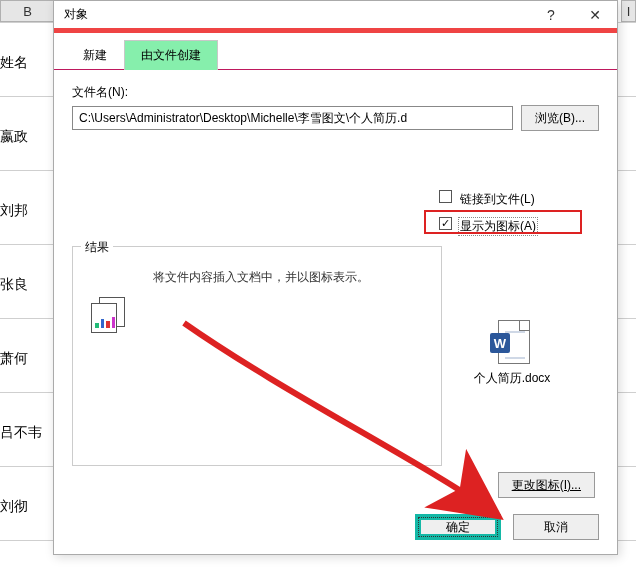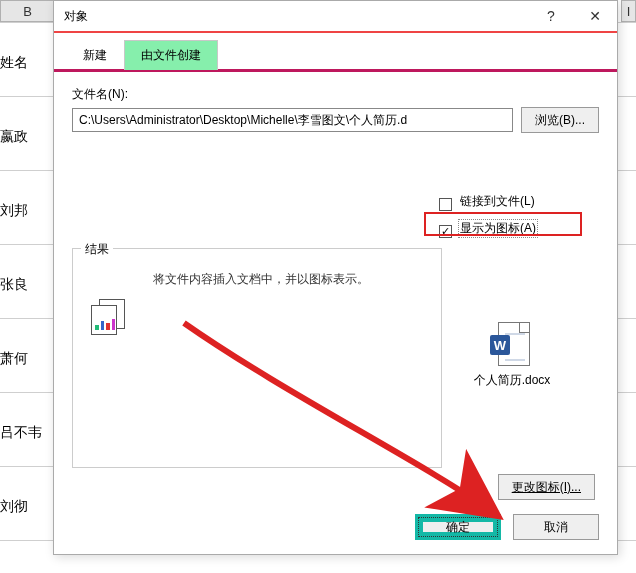--- a/index.html
+++ b/index.html
@@ -55,34 +55,34 @@
     height: 555px;
     background: #fff;
     border: 1px solid #aaa;
     box-shadow: 2px 2px 10px rgba(0,0,0,0.15);
   }
   .titlebar {
     height: 32px;
     display: flex;
     align-items: center;
     padding: 0 0 0 10px;
-    border-bottom: 2px solid #ef4444;
+    border-bottom: 5px solid #ef4444;
   }
   .titlebar .title { flex: 1; font-size: 12px; }
   .titlebar .winbtn {
     width: 44px; height: 30px;
     display: flex; align-items: center; justify-content: center;
     font-size: 14px; color: #333;
   }
   .titlebar .winbtn span { pointer-events: none; }
 
   .tabs {
     display: flex;
     padding: 6px 12px 0 12px;
-    border-bottom: 3px solid #be185d;
+    border-bottom: 1px solid #be185d;
     align-items: flex-end;
   }
   .tab {
     padding: 6px 16px;
     font-size: 12px;
     border: 1px solid transparent;
     border-bottom: none;
     position: relative;
     top: 1px;
     background: transparent;
@@ -111,34 +111,34 @@
   .btn {
     height: 26px;
     padding: 0 13px;
     border: 1px solid #999;
     background: #efefef;
     font-size: 12px;
     display: inline-flex;
     align-items: center;
     justify-content: center;
   }
-  .btn.primary { border: 8px solid #14b8a6; background: #efefef; }
+  .btn.primary { border: 6px solid #14b8a6; background: #efefef; }
   .btn.focus { outline: 1px dotted #333; outline-offset: -4px; }
 
   .checkrow {
     position: absolute;
     right: 18px;
     width: 160px;
     display: flex;
     flex-direction: column;
     gap: 8px;
   }
   .checkrow.row1 { top: 120px; }
   .cb {
-    display: flex; align-items: flex-end; gap: 6px;
+    display: flex; align-items: flex-start; gap: 6px;
     font-size: 12px;
   }
   .cb .box {
     width: 13px; height: 13px; border: 1px solid #555; background: #fff;
     display: inline-flex; align-items: center; justify-content: center;
     font-size: 11px; line-height: 1;
   }
   .cb.checked .box::after { content: "✓"; color: #000; }
   .cb .lbl { border: 1px dotted transparent; padding: 0 1px; }
   .cb.checked .lbl { border-color: #888; }

